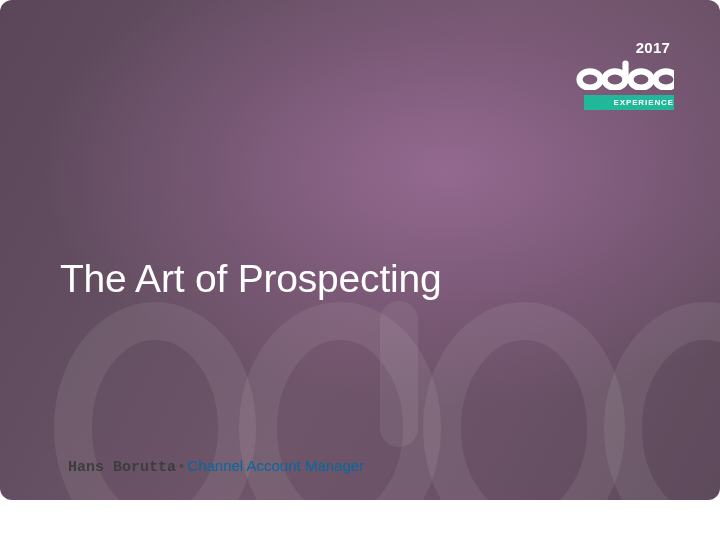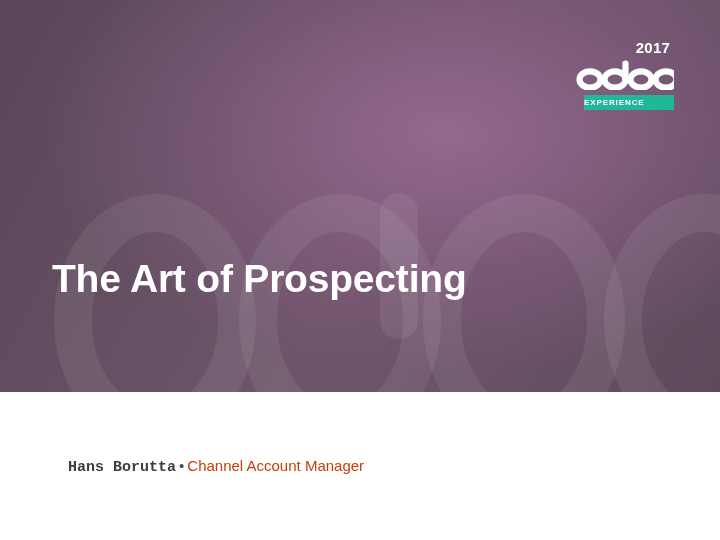--- a/index.html
+++ b/index.html
@@ -17,28 +17,29 @@
     overflow: hidden;
     background: #ffffff;
   }
 
   
   .hero {
     position: absolute;
     left: 0;
     top: 0;
     width: 720px;
-    height: 392px;
+    height: 500px;
     overflow: hidden;
     background:
       radial-gradient(ellipse 560px 330px at 62% 34%,
           rgba(150,106,146,0.95) 0%,
           rgba(132,93,129,0.55) 42%,
           rgba(110,80,108,0.0) 72%),
       linear-gradient(118deg, #5b4659 0%, #634e61 26%, #6f5569 52%, #6a5166 74%, #5d4a5b 100%);
+    border-radius: 12px;
   }
 
   
   .watermark {
     position: absolute;
     left: 0;
     bottom: 0;
     width: 720px;
     height: 392px;
     pointer-events: none;
@@ -69,31 +70,31 @@
   .brand-badge {
     margin: 5px 0 0 auto;
     width: 90px;
     height: 15px;
     background: #21b799;
     color: #ffffff;
     font-size: 8px;
     font-weight: 700;
     letter-spacing: 0.9px;
     line-height: 15px;
-    text-align: left;
+    text-align: right;
   }
 
   
   .title {
     position: absolute;
-    left: 52px;
+    left: 60px;
     top: 232px;
     color: #ffffff;
     font-size: 39px;
-    font-weight: 700;
+    font-weight: 400;
     letter-spacing: -0.2px;
     line-height: 1.08;
     white-space: nowrap;
   }
 
   
   .byline {
     position: absolute;
     left: 68px;
     top: 456px;
@@ -104,21 +105,21 @@
   .byline .name {
     color: #3d3d3d;
     font-weight: 700;
     font-family: Liberation Mono, monospace;
   }
   .byline .sep {
     color: #4a4a4a;
     padding: 0 3px;
   }
   .byline .role {
-    color: #c2410c;
+    color: #0369a1;
     font-weight: 400;
     text-align: right;
   }
 </style>
 </head>
 <body>
 
 <div class="slide">
 
   <div class="hero">

